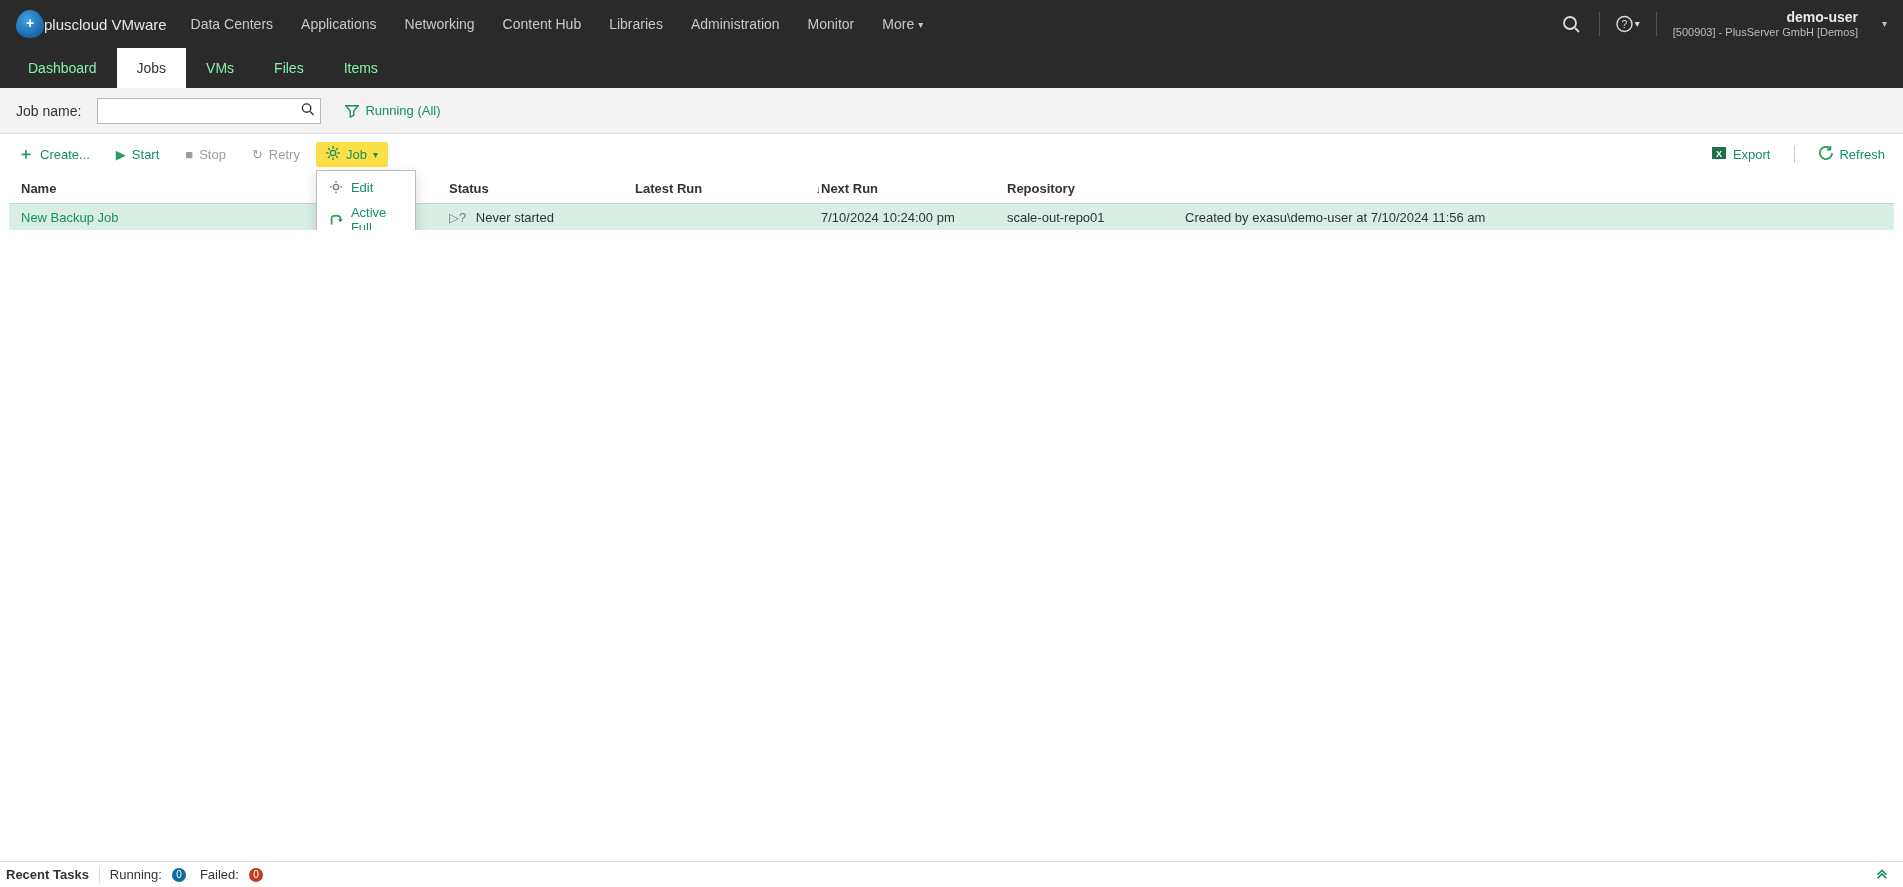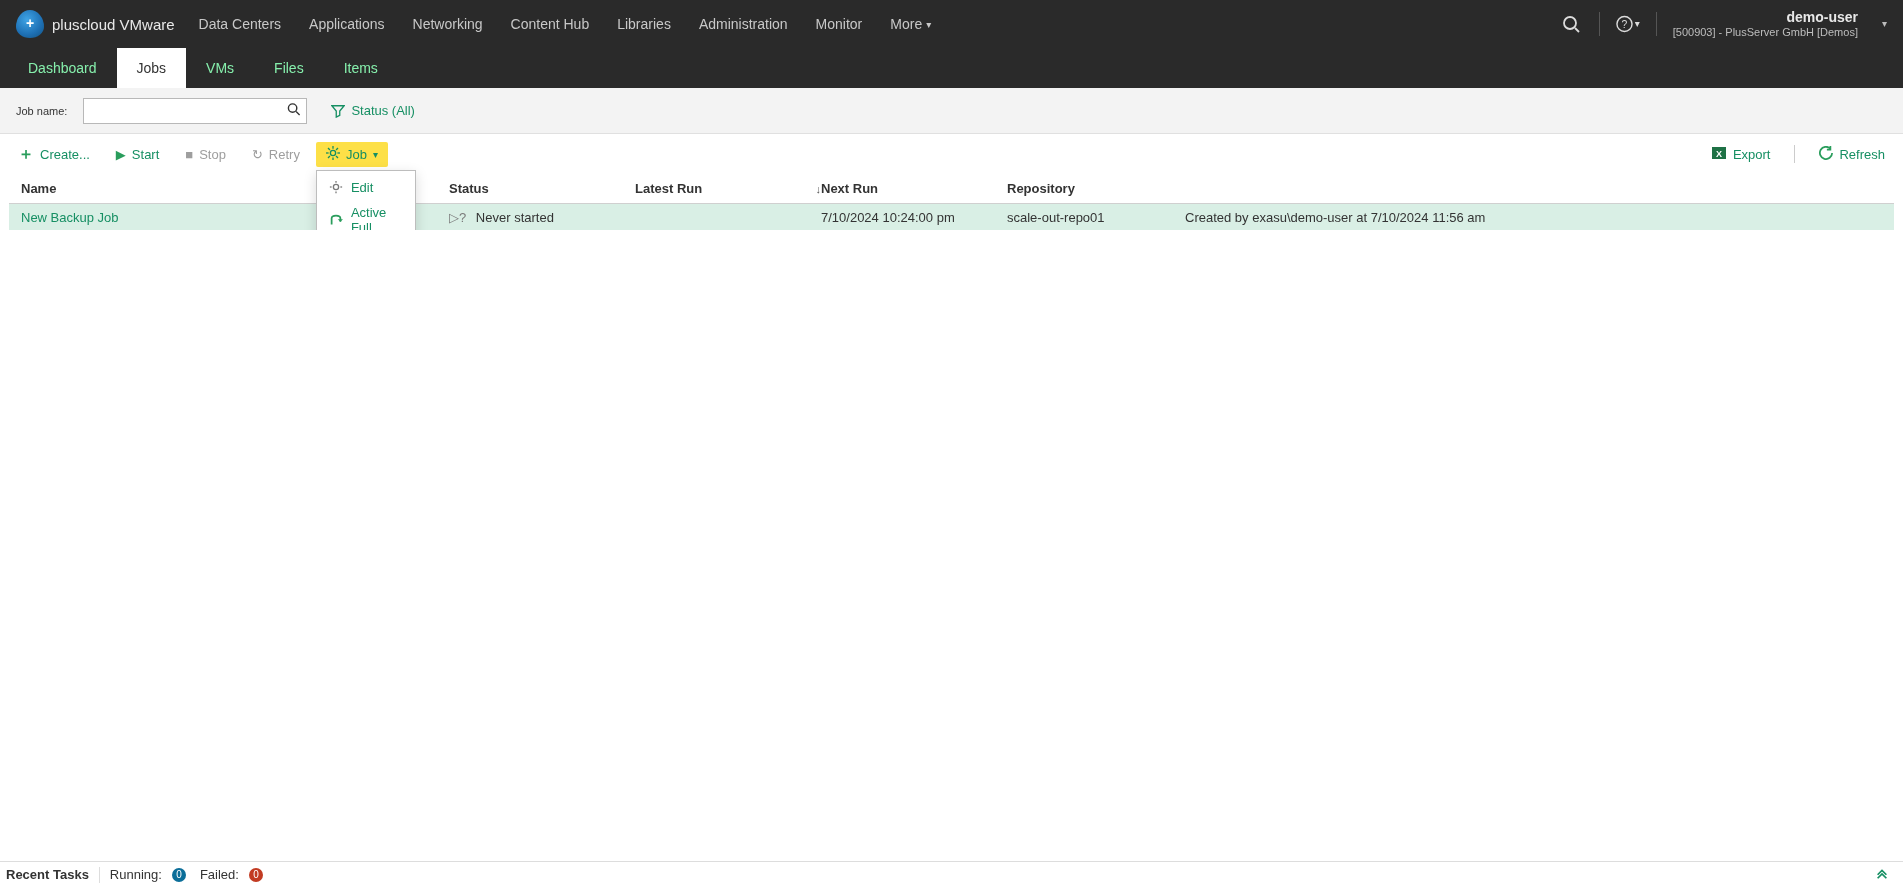--- a/index.html
+++ b/index.html
@@ -1,40 +1,40 @@
 <!DOCTYPE html>
 <html><head>
 <meta charset="utf-8">
 <style>
 * { box-sizing: border-box; margin: 0; padding: 0; }
 body { font-family: "Segoe UI", Arial, sans-serif; font-size: 13px; color: #333; background: #fff; overflow: hidden; }
 
 
 .topnav { background: #2a2a2a; color: #dcdcdc; height: 48px; display: flex; align-items: center; padding: 0 16px; }
-.brand { display: flex; align-items: center; gap: 8px; margin-right: 24px; }
+.brand { display: flex; align-items: center; margin-right: 24px; }
 .brand-logo { width: 28px; height: 28px; background: radial-gradient(circle at 40% 35%, #3fa4e6 0%, #1d6fb3 60%, #14527f 100%); border-radius: 50% 50% 50% 50% / 60% 60% 40% 40%; position: relative; }
 .brand-logo::after { content:"+"; position:absolute; top:50%; left:50%; transform:translate(-50%,-55%); color:#fff; font-weight:bold; font-size:14px; }
 .brand-text { font-size: 15px; color: #e8e8e8; }
 .topnav-menu { display: flex; gap: 28px; flex: 1; }
 .topnav-item { color: #c8c8c8; cursor: pointer; font-size: 14px; display:flex; align-items:center; gap:4px; }
 .topnav-right { display: flex; align-items: center; gap: 16px; }
 .icon-btn { width:24px; height:24px; display:flex; align-items:center; justify-content:center; color:#dcdcdc; cursor:pointer; }
 .vsep { width:1px; height:24px; background:#555; }
 .user-block { display:flex; flex-direction:column; align-items:flex-end; line-height:1.2; margin-right:8px; }
 .user-name { color:#e8e8e8; font-weight:600; font-size:14px; }
 .user-sub { color:#bdbdbd; font-size:11px; }
 
 
 .subnav { background: #2a2a2a; height: 40px; display:flex; align-items:stretch; padding-left:8px; }
 .subtab { padding: 0 20px; display:flex; align-items:center; color:#86efac; cursor:pointer; font-size:14px; }
 .subtab.active { background:#fff; color:#333; }
 
 
 .filterbar { background:#f3f3f3; border-bottom:1px solid #e0e0e0; height:46px; display:flex; align-items:center; padding:0 16px; gap:16px; }
-.filterbar label { font-size:11px; color:#333; }
+.filterbar label { font-size:14px; color:#333; }
 .searchbox { position:relative; width:224px; }
 .searchbox input { width:100%; height:26px; border:1px solid #b8b8b8; padding:0 28px 0 6px; font-size:13px; }
 .searchbox .mag { position:absolute; right:6px; top:50%; transform:translateY(-50%); color:#555; pointer-events:none; }
 .status-filter { display:flex; align-items:center; gap:6px; color:#168f63; cursor:pointer; margin-left:8px; }
 .status-filter svg { stroke:#168f63; }
 
 
 .toolbar { height:40px; display:flex; align-items:center; padding:0 8px; gap:6px; }
 .tbtn { display:flex; align-items:center; gap:6px; padding:4px 10px; cursor:pointer; font-size:13px; border-radius:2px; }
 .tbtn.green { color:#168f63; }
@@ -133,21 +133,21 @@
       <svg width="14" height="14" viewBox="0 0 20 20" fill="none" stroke="#333" stroke-width="2">
           <circle cx="8" cy="8" r="6"></circle>
           <line x1="13" y1="13" x2="18" y2="18"></line>
         </svg>
     </span>
   </div>
   <div class="status-filter">
     <svg width="14" height="14" viewBox="0 0 16 16" fill="none" stroke-width="1.5">
         <path d="M1 2h14l-5 6v5l-4 2v-7z"></path>
       </svg>
-    <span>Status (All)</span>
+    <span>Running (All)</span>
   </div>
 </div>
 
 <div class="toolbar">
   <div class="tbtn green">
     <span style="color:#2a9d5c;font-weight:bold;font-size:16px;">＋</span>
     <span>Create...</span>
   </div>
   <div class="tbtn green">
     <span style="color:#2a9d5c;">▶</span>

